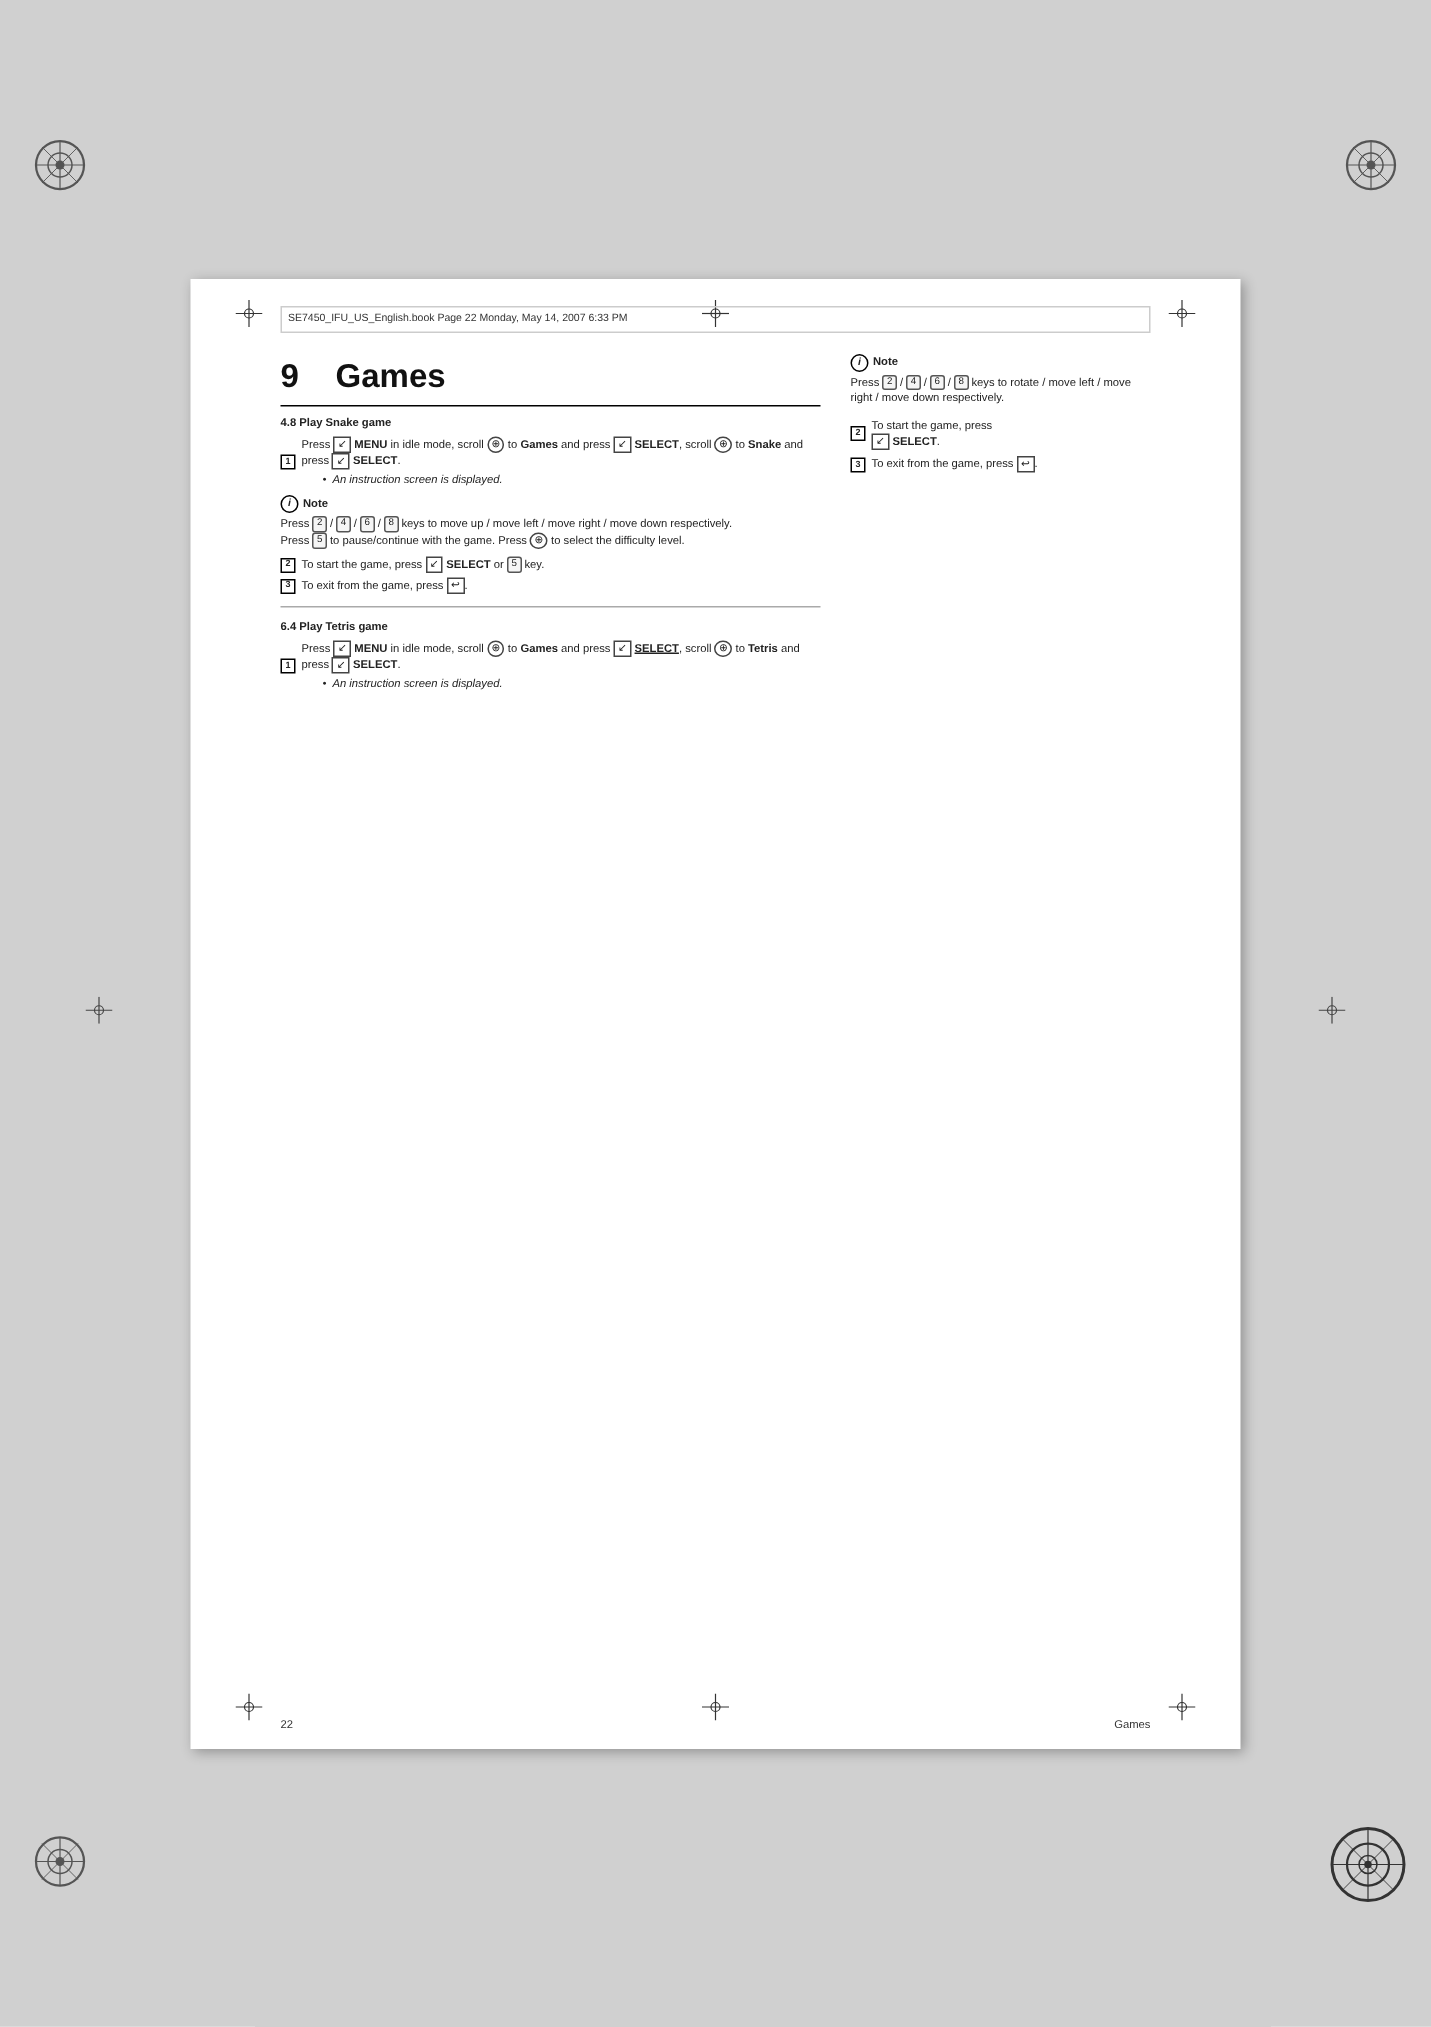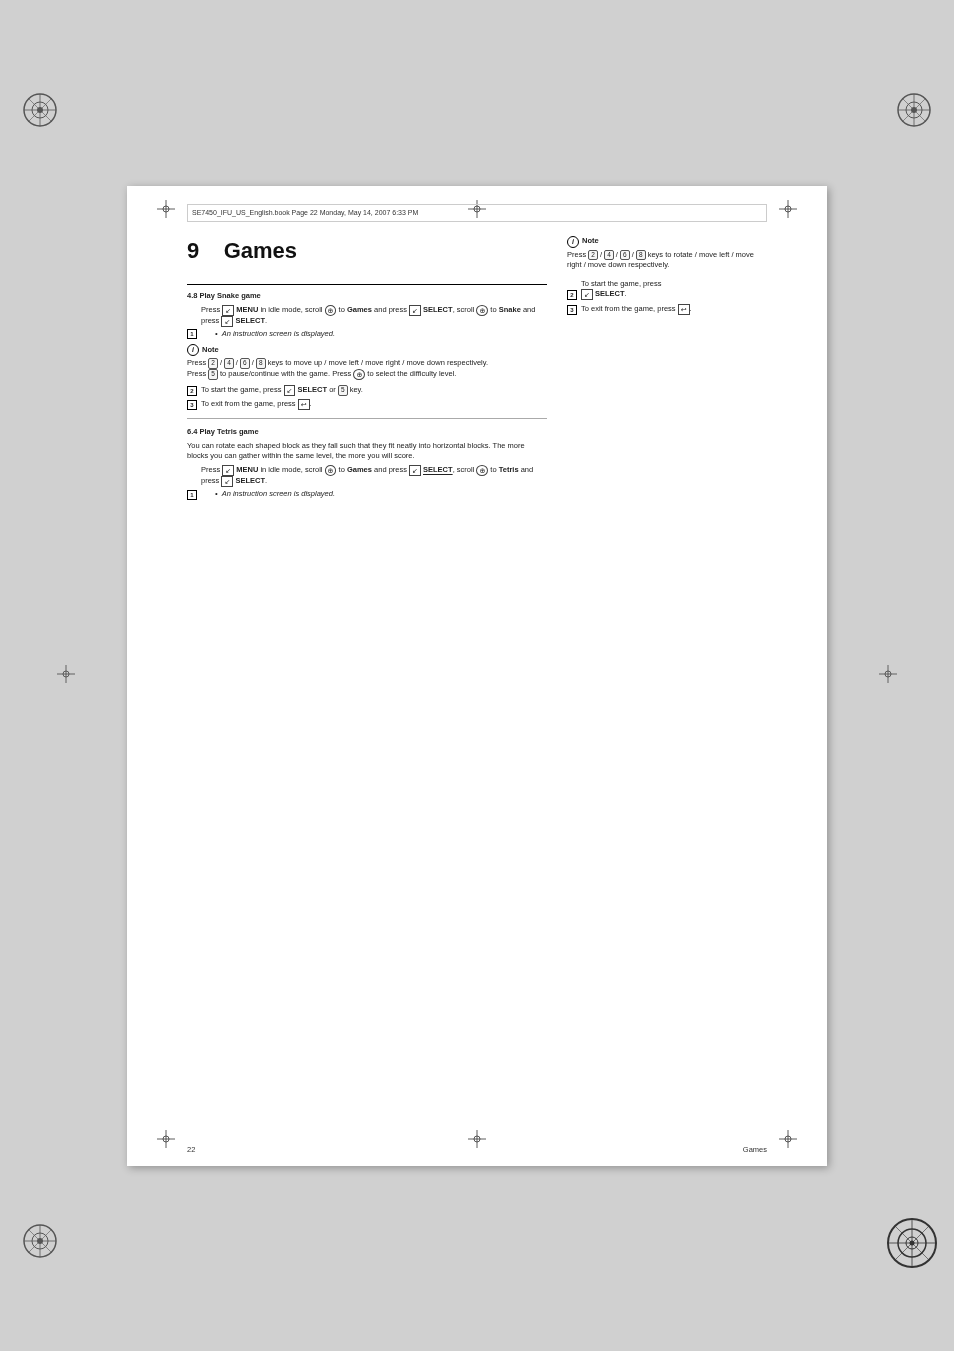--- a/index.html
+++ b/index.html
@@ -71,21 +71,21 @@
       color: #222;
     }
 
     
     .chapter-heading {
       font-size: 22px;
       font-weight: bold;
       margin-bottom: 6px;
       color: #111;
       border-bottom: 1.5px solid #000;
-      padding-bottom: 18px;
+      padding-bottom: 4px;
     }
 
     .section-title {
       font-weight: bold;
       margin-top: 6px;
       margin-bottom: 3px;
       font-size: 7.5px;
     }
 
     .body-text {
@@ -94,21 +94,21 @@
       margin-bottom: 3px;
     }
 
     .step-list {
       margin-top: 3px;
       margin-bottom: 3px;
     }
 
     .step-item {
       display: flex;
-      align-items: flex-end;
+      align-items: center;
       margin-bottom: 3px;
       gap: 4px;
     }
 
     .step-num {
       width: 10px;
       height: 10px;
       border: 1px solid #000;
       font-size: 6px;
       font-weight: bold;
@@ -388,21 +388,20 @@
           <div class="step-num">3</div>
           <div class="step-text">
             To exit from the game, press <span class="end-icon">↩</span>.
           </div>
         </div>
 
         <hr class="divider">
 
         <div class="section-title">6.4   Play Tetris game</div>
 
-        <p class="body-text">You can rotate each shaped block as they fall such that they fit neatly into horizontal blocks. The more blocks you can gather within the same level, the more you will score.</p>
 
         <div class="step-item">
           <div class="step-num">1</div>
           <div class="step-text">
             Press <span class="nav-icon">↙</span> <b>MENU</b> in idle mode, scroll <span class="scroll-icon">⊕</span> to <b>Games</b> and press
             <span class="nav-icon">↙</span> <u><b>SELECT</b></u>, scroll <span class="scroll-icon">⊕</span> to <b>Tetris</b>
             and press <span class="nav-icon">↙</span> <b>SELECT</b>.
             <div class="bullet-item">• <i>An instruction screen is displayed.</i></div>
           </div>
         </div>

